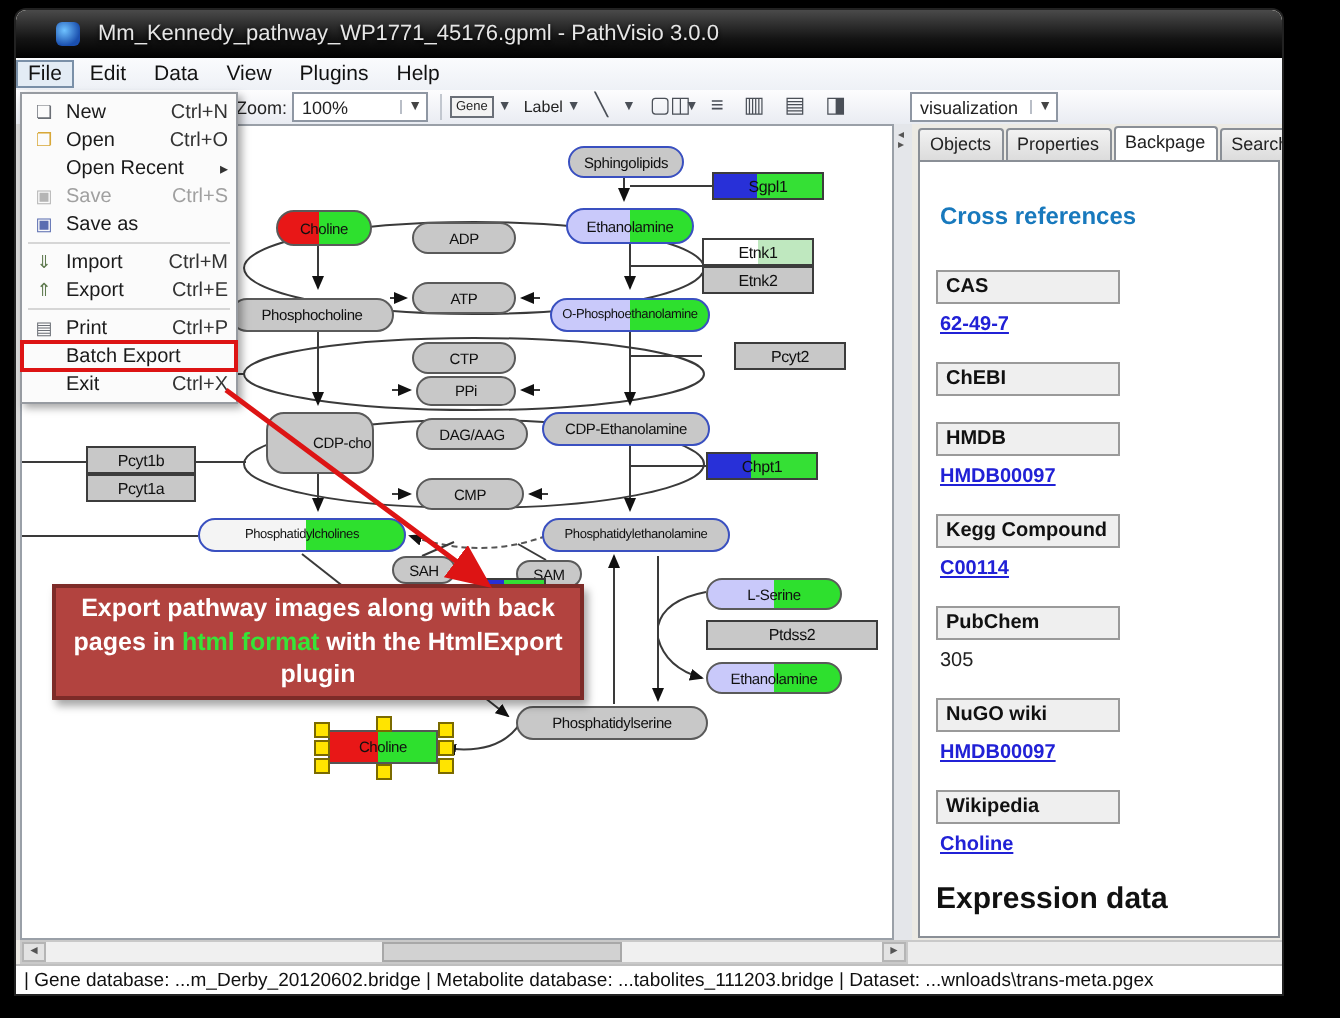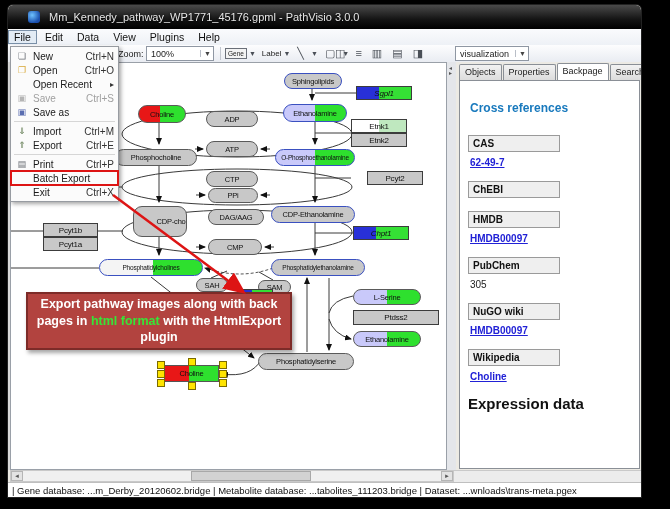--- a/index.html
+++ b/index.html
@@ -37,21 +37,21 @@
   .node{position:absolute;display:flex;align-items:center;justify-content:center;font-size:7.5px;
     color:#101010;box-sizing:border-box;z-index:5;overflow:hidden;white-space:nowrap;letter-spacing:-0.2px;}
   .node.xs{font-size:6.5px;}
   .pill{border-radius:9px;border:1px solid #5a5a5a;}
   .pill.blue-b{border-color:#3a50c0;}
   .gray{background:#c8c8c8;}
   .red-green{background:linear-gradient(90deg,#e81717 0 45%,#2ee02e 45% 100%);}
   .lav-green{background:linear-gradient(90deg,#c9c9fa 0 50%,#2ee02e 50% 100%);}
   .white-green{background:linear-gradient(90deg,#f4f4f4 0 52%,#2ee02e 52% 100%);}
   .genebox{border:1px solid #3c3c3c;font-size:8px;}
-  .blue-green{background:linear-gradient(90deg,#2830d8 0 40%,#35e035 40% 100%);font-style:italic;}
+  .blue-green{background:linear-gradient(90deg,#2830d8 0 40%,#35e035 40% 100%);}
   .white-lgreen{background:linear-gradient(90deg,#ffffff 0 50%,#bfe8bf 50% 100%);}
   .sel-wrap{position:absolute;z-index:6;}
   .hd{position:absolute;width:6px;height:6px;background:#ffe400;border:1px solid #7a6a00;z-index:7;}
   
   .callout{position:absolute;left:15px;top:229px;width:266px;height:58px;background:#b2433f;
     border:2px solid #7d2b28;box-sizing:border-box;z-index:10;color:#fff;font-weight:bold;font-size:12.5px;
     text-align:center;display:flex;align-items:center;justify-content:center;padding:2px 6px;
     box-shadow:2px 3px 4px rgba(0,0,0,.35);line-height:1.35;}
   .callout .hl{color:#37e437;}
   
@@ -263,20 +263,24 @@
           <div class="xref-val link">62-49-7</div>
         </div>
         <div class="xref-sec">
           <div class="xref-name">ChEBI</div>
         </div>
         <div class="xref-sec">
           <div class="xref-name">HMDB</div>
           <div class="xref-val link">HMDB00097</div>
         </div>
         <div class="xref-sec">
+          <div class="xref-name">Kegg Compound</div>
+          <div class="xref-val link">C00114</div>
+        </div>
+        <div class="xref-sec">
           <div class="xref-name">PubChem</div>
           <div class="xref-val plain">305</div>
         </div>
         <div class="xref-sec">
           <div class="xref-name">NuGO wiki</div>
           <div class="xref-val link">HMDB00097</div>
         </div>
         <div class="xref-sec">
           <div class="xref-name">Wikipedia</div>
           <div class="xref-val link">Choline</div>

